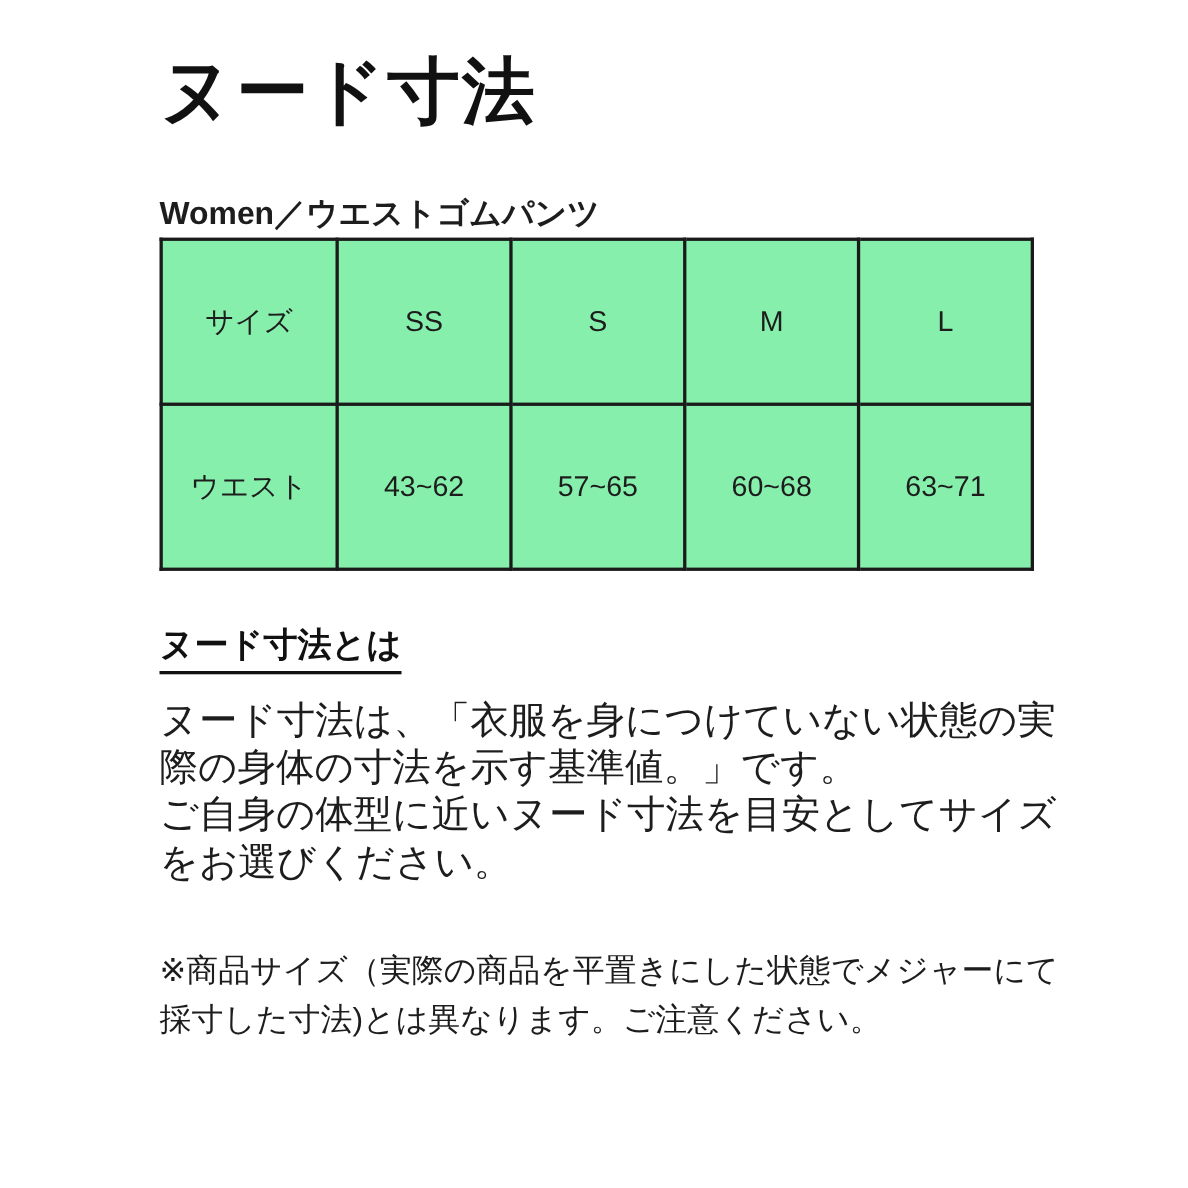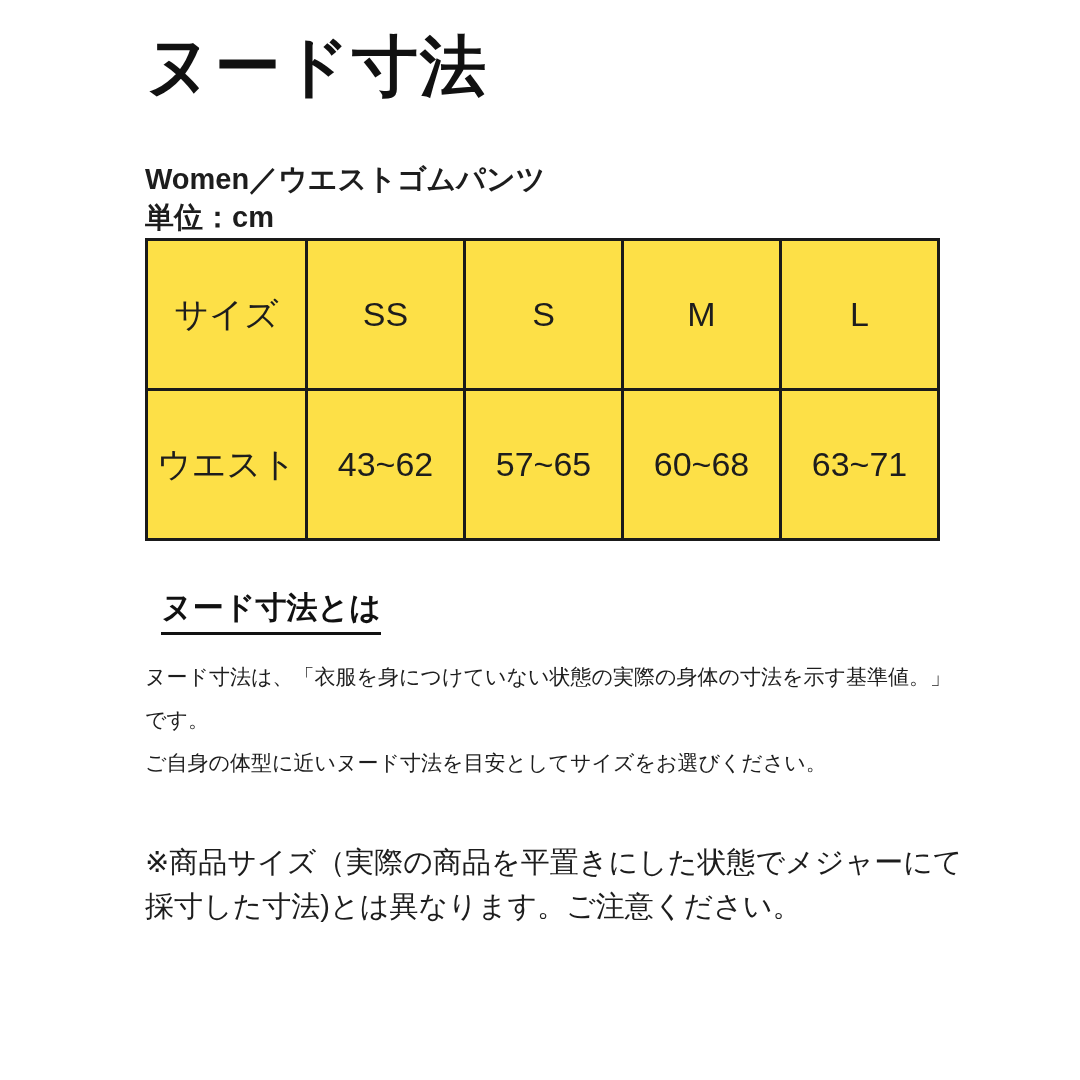--- a/index.html
+++ b/index.html
@@ -7,21 +7,21 @@
   body {
     background: #ffffff;
     color: #1a1a1a;
     font-family: "Liberation Sans", "DejaVu Sans", sans-serif;
     overflow: hidden;
   }
   .page {
     width: 1080px;
     height: 1080px;
     background: #ffffff;
-    padding: 28px 118px 0 145px;
+    padding: 44px 118px 0 145px;
   }
   .page-title {
     font-size: 66px;
     line-height: 76px;
     font-weight: 800;
     letter-spacing: 2px;
     color: #111111;
   }
   .subtitle-block {
     margin-top: 56px;
@@ -34,42 +34,41 @@
     margin-top: 2px;
     border-collapse: collapse;
     table-layout: fixed;
     width: 792px;
   }
   table.size-table td, table.size-table th {
     border: 3px solid #1a1a1a;
     height: 150px;
     text-align: center;
     vertical-align: middle;
-    font-size: 34px;
+    font-size: 26px;
     font-weight: 400;
     color: #1d1d1d;
-    background: #fde047;
+    background: #86efac;
   }
   .col-label { width: 160px; }
   .col-size  { width: 158px; }
   .section-heading {
     margin-top: 46px;
     font-size: 31px;
     font-weight: 700;
     color: #111111;
   }
   .section-heading .underline {
     display: inline-block;
     border-bottom: 3px solid #111111;
     padding-bottom: 3px;
-    margin-left: 16px;
   }
   .body-text {
     margin-top: 20px;
-    font-size: 21px;
+    font-size: 35px;
     line-height: 43px;
     color: #1d1d1d;
     width: 820px;
   }
   .body-text p { margin: 0; }
   .note-text {
     margin-top: 56px;
     font-size: 29px;
     line-height: 44px;
     color: #1d1d1d;
@@ -78,21 +77,20 @@
 </style>
 </head>
 <body>
 
 <div class="page">
 
   <h1 class="page-title">ヌード寸法</h1>
 
   <div class="subtitle-block">
     <div>Women／ウエストゴムパンツ</div>
-    <div>単位：cm</div>
   </div>
 
   <table class="size-table">
     <colgroup>
       <col class="col-label">
       <col class="col-size">
       <col class="col-size">
       <col class="col-size">
       <col class="col-size">
     </colgroup>

